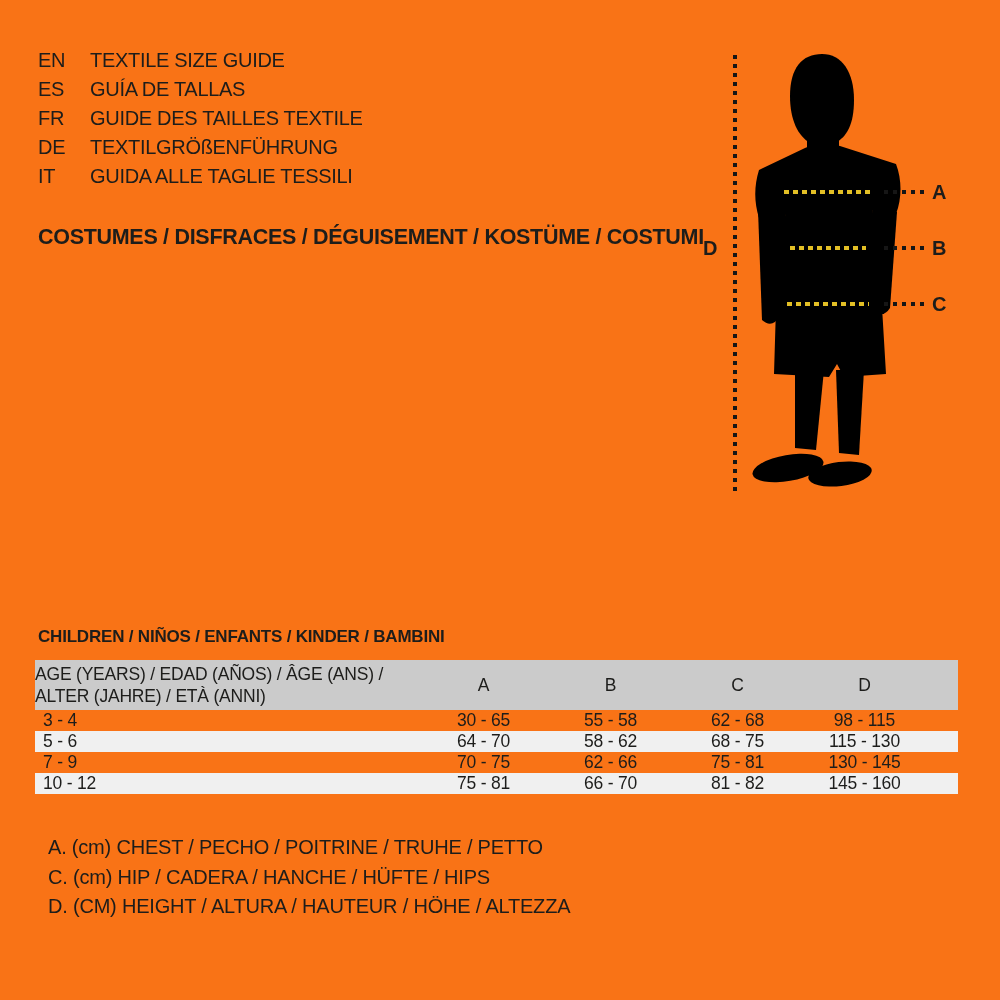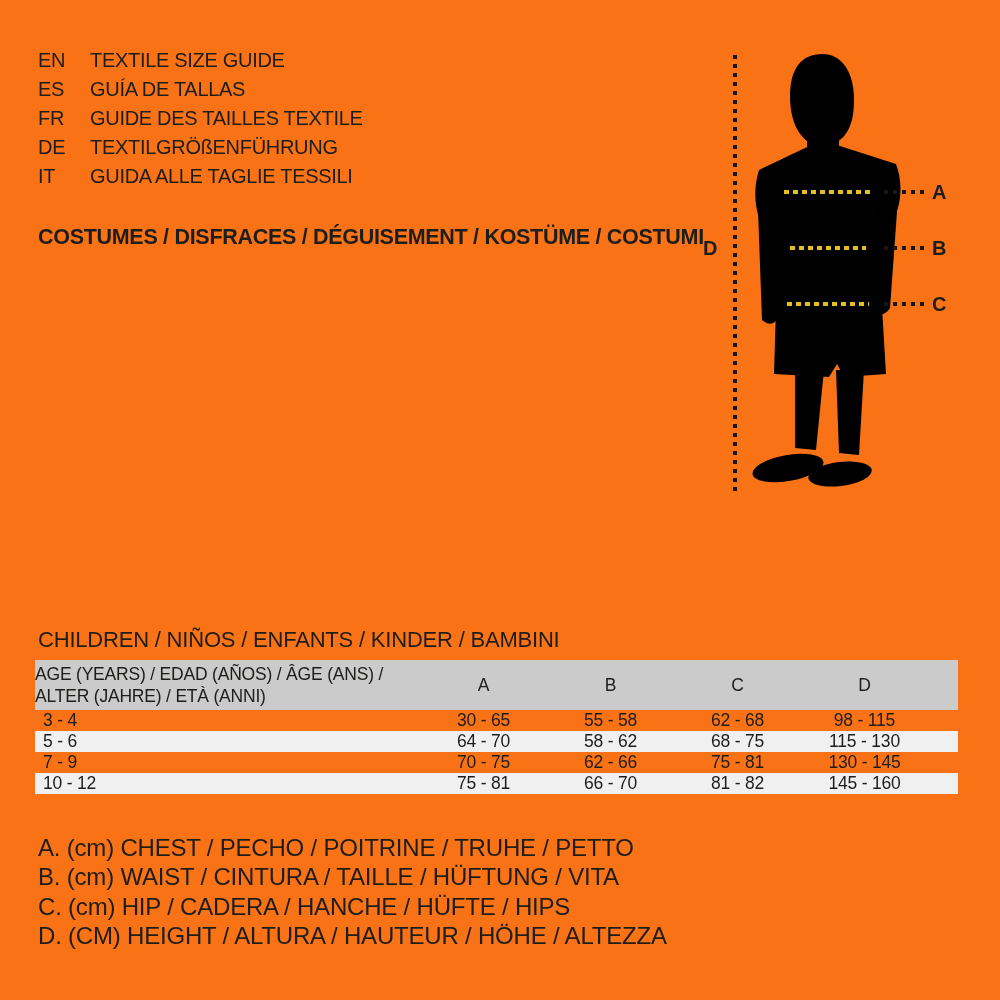--- a/index.html
+++ b/index.html
@@ -47,38 +47,38 @@
   .lead-c { left: 884px; top: 302px; }
   .marker { position: absolute; font-size: 20px; font-weight: 700; }
   .marker-a { left: 932px; top: 181px; }
   .marker-b { left: 932px; top: 237px; }
   .marker-c { left: 932px; top: 293px; }
   .marker-d { left: 703px; top: 237px; }
 
   
   .children-title {
     position: absolute; left: 38px; top: 627px;
-    font-size: 22px; font-weight: 400; letter-spacing: -0.2px; white-space: nowrap;
+    font-size: 17px; font-weight: 700; letter-spacing: -0.2px; white-space: nowrap;
   }
   table.size-table {
     position: absolute; left: 35px; top: 660px; width: 923px;
     border-collapse: collapse; table-layout: fixed;
     font-size: 17.5px; letter-spacing: -0.2px;
   }
   table.size-table th {
     background: #cbcbcb; font-weight: 400; height: 50px;
     text-align: center; vertical-align: middle;
   }
   table.size-table th.age-th { text-align: left; line-height: 22px; }
   table.size-table td { height: 18px; text-align: center; vertical-align: middle; }
   table.size-table td.age-td { text-align: left; padding-left: 8px; }
   table.size-table tbody tr:nth-child(even) { background: #f0f0f0; }
 
   
-  .legend { position: absolute; left: 38px; top: 833px; font-size: 24px; letter-spacing: -0.2px; }
+  .legend { position: absolute; left: 48px; top: 833px; font-size: 20px; letter-spacing: -0.2px; }
   .legend-line { height: 29.5px; display: flex; align-items: center; white-space: nowrap; }
 </style>
 </head>
 <body>
 
 <div class="page">
 
   <div class="lang-list">
     <div class="lang-row">
       <span class="lang-code">EN</span>
@@ -199,18 +199,17 @@
         <td>66 - 70</td>
         <td>81 - 82</td>
         <td>145 - 160</td>
         <td></td>
       </tr>
     </tbody>
   </table>
 
   <div class="legend">
     <div class="legend-line">A. (cm) CHEST / PECHO / POITRINE / TRUHE / PETTO</div>
-    <div class="legend-line">B. (cm) WAIST / CINTURA / TAILLE / HÜFTUNG / VITA</div>
     <div class="legend-line">C. (cm) HIP / CADERA / HANCHE / HÜFTE / HIPS</div>
     <div class="legend-line">D. (CM) HEIGHT / ALTURA / HAUTEUR / HÖHE / ALTEZZA</div>
   </div>
 
 </div>
 
 </body></html>

